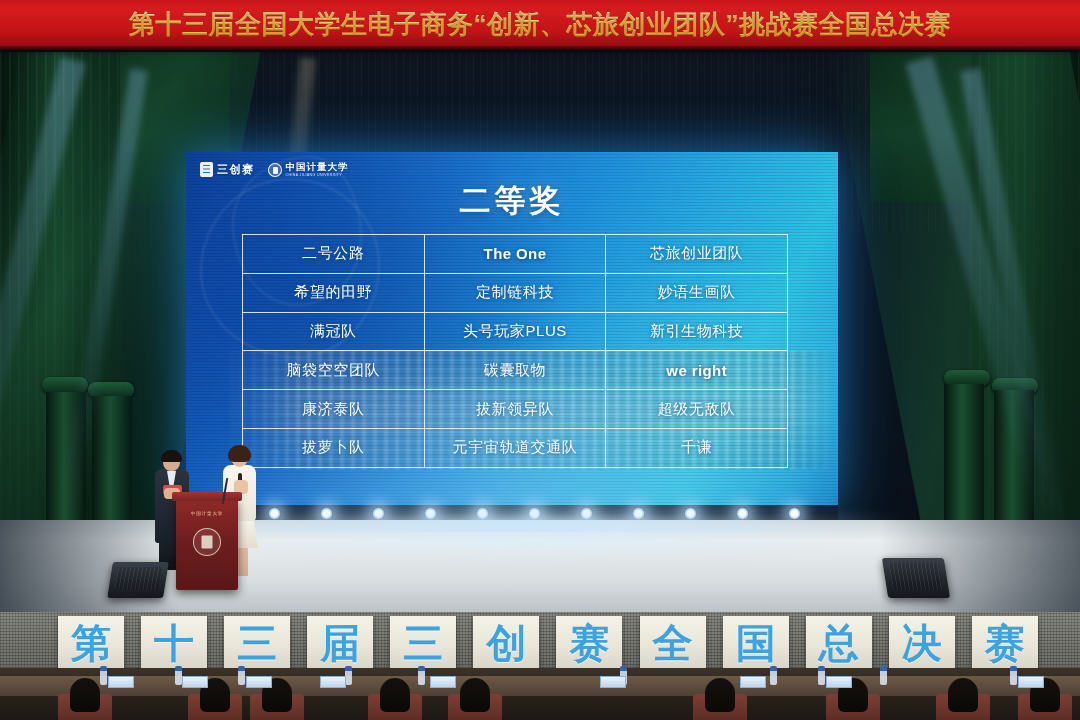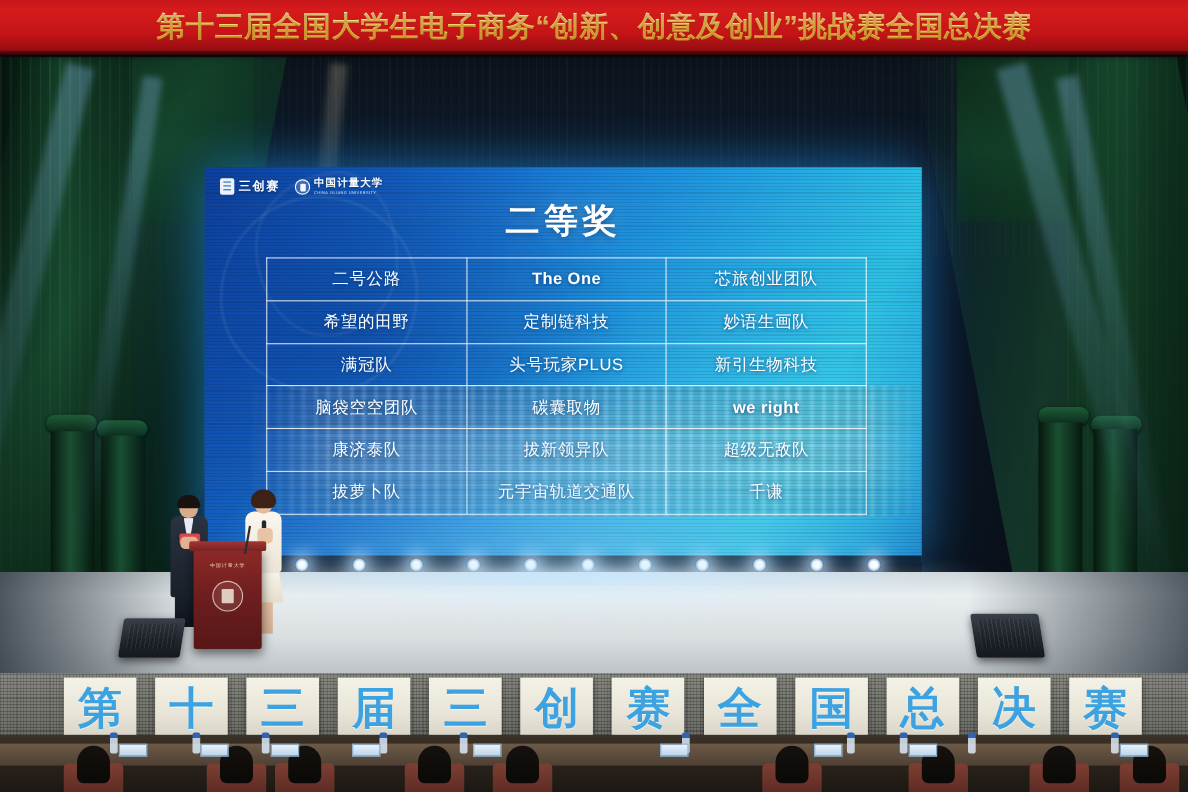--- a/index.html
+++ b/index.html
@@ -243,21 +243,21 @@
   .haze { position:absolute; left:186px; top:152px; width:652px; height:380px; z-index:24;
           pointer-events:none;
           background:radial-gradient(ellipse 70% 55% at 50% 95%, rgba(180,225,255,.35), rgba(0,0,0,0) 70%); }
 </style>
 </head>
 <body>
 
 <div id="stage-photo">
 
   <div class="banner">
-    <div class="banner-text">第十三届全国大学生电子商务“创新、创意及创业”挑战赛全国总决赛</div>
+    <div class="banner-text">第十三届全国大学生电子商务“创新、芯旅创业团队”挑战赛全国总决赛</div>
   </div>
   <div class="banner-edge"></div>
 
   <div class="hall-dark"></div>
   <div class="back-wall"></div>
   <div class="pleats"></div>
   <div class="red-back-l"></div>
   <div class="red-back-r"></div>
 
   <div class="beam" style="left:60px;top:60px;width:26px;height:520px;transform:rotate(14deg);"></div>

